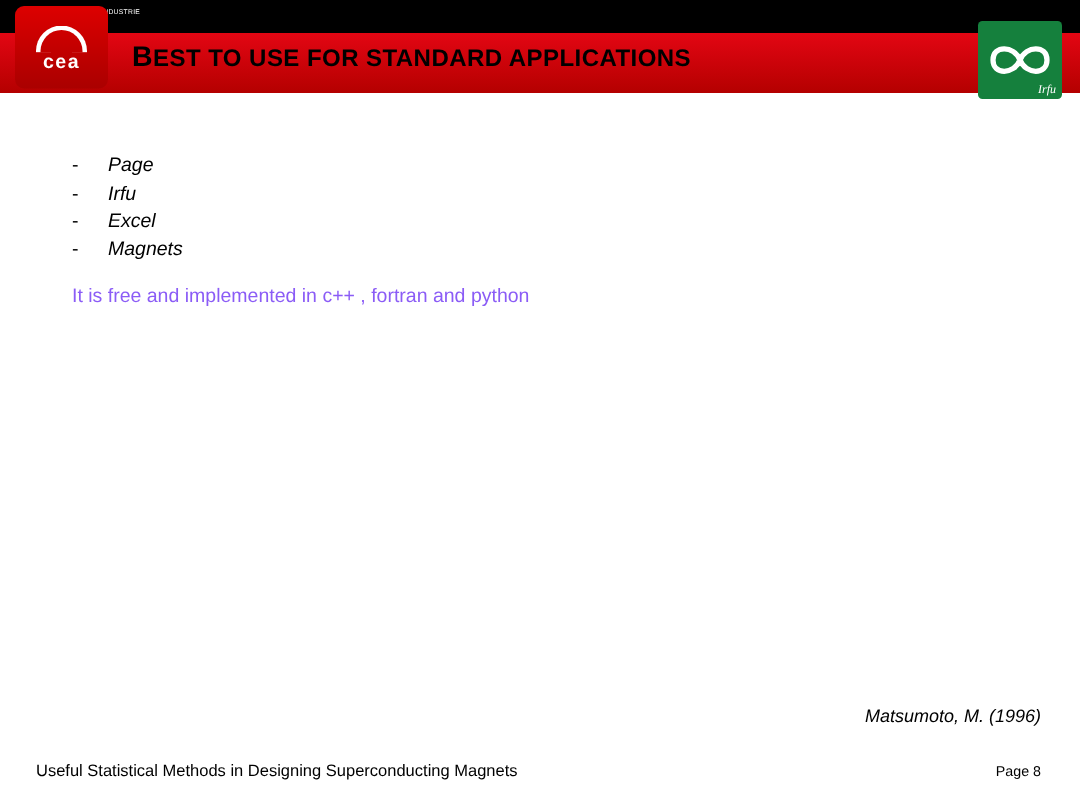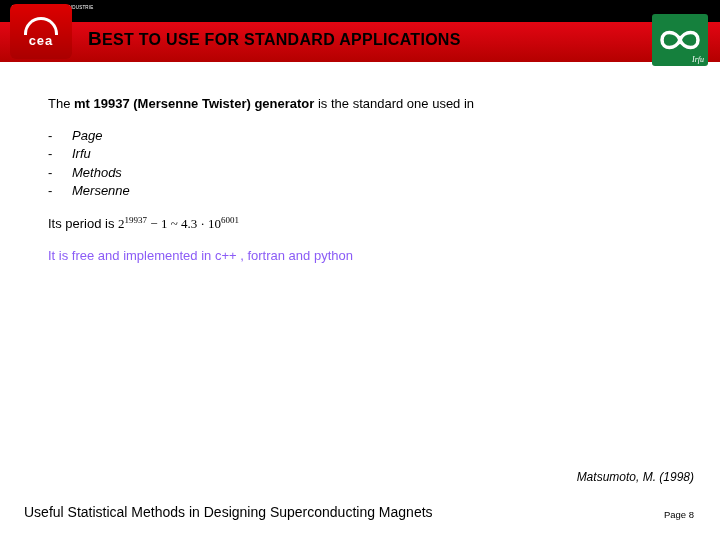--- a/index.html
+++ b/index.html
@@ -127,21 +127,21 @@
     bottom: 56px;
     right: 26px;
     font-size: 12px;
     font-style: italic;
     color: #000;
   }
   .footer-left {
     position: absolute;
     bottom: 20px;
     left: 24px;
-    font-size: 14px;
+    font-size: 11px;
     color: #000;
   }
   .footer-right {
     position: absolute;
     bottom: 20px;
     right: 26px;
     font-size: 9.5px;
     color: #000;
     padding-left: 40px;
   }
@@ -162,42 +162,36 @@
       <path d="M6 22 C6 12, 20 12, 24 22 C28 32, 42 32, 42 22 C42 12, 28 12, 24 22 C20 32, 6 32, 6 22 Z" fill="none" stroke="#fff" stroke-width="3.5"></path>
     </svg>
     <span class="irfu-label">Irfu</span>
   </div>
   <div class="title">
     <span>B</span><span class="caps">EST TO USE FOR STANDARD APPLICATIONS</span>
   </div>
 </div>
 
 <div class="content">
-  <p>
-    <span>The </span><span class="bold">mt 19937 (Mersenne Twister) generator</span><span> is the standard one used in</span>
-  </p>
   <div class="bullets">
     <div>
         <span class="dash">-</span>
         <span class="lbl">Page</span>
       </div>
     <div>
         <span class="dash">-</span>
         <span class="lbl">Irfu</span>
       </div>
     <div>
         <span class="dash">-</span>
-        <span class="lbl">Methods</span>
+        <span class="lbl">Excel</span>
       </div>
     <div>
         <span class="dash">-</span>
-        <span class="lbl">Mersenne</span>
+        <span class="lbl">Magnets</span>
       </div>
   </div>
-  <p>
-    <span>Its period is </span><span class="period-math"><span>2</span><sup>19937</sup><span> − 1 ~ 4.3 · 10</span><sup>6001</sup></span>
-  </p>
   <p class="red-text">It is free and implemented in c++ , fortran and python</p>
 </div>
 
-<div class="citation">Matsumoto, M. (1998)</div>
+<div class="citation">Matsumoto, M. (1996)</div>
 <div class="footer-left">Useful Statistical Methods in Designing Superconducting Magnets</div>
 <div class="footer-right">Page 8</div>
 
 </body></html>

